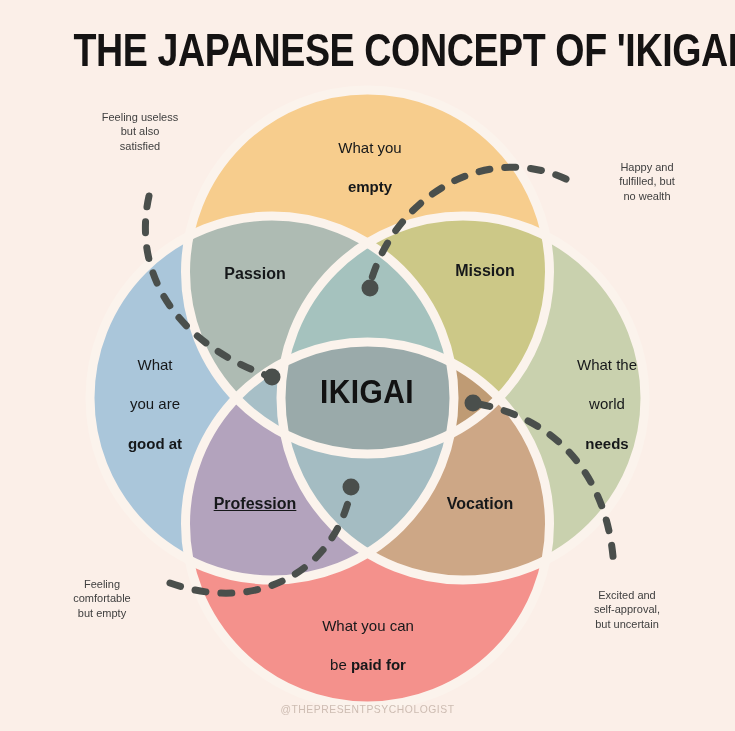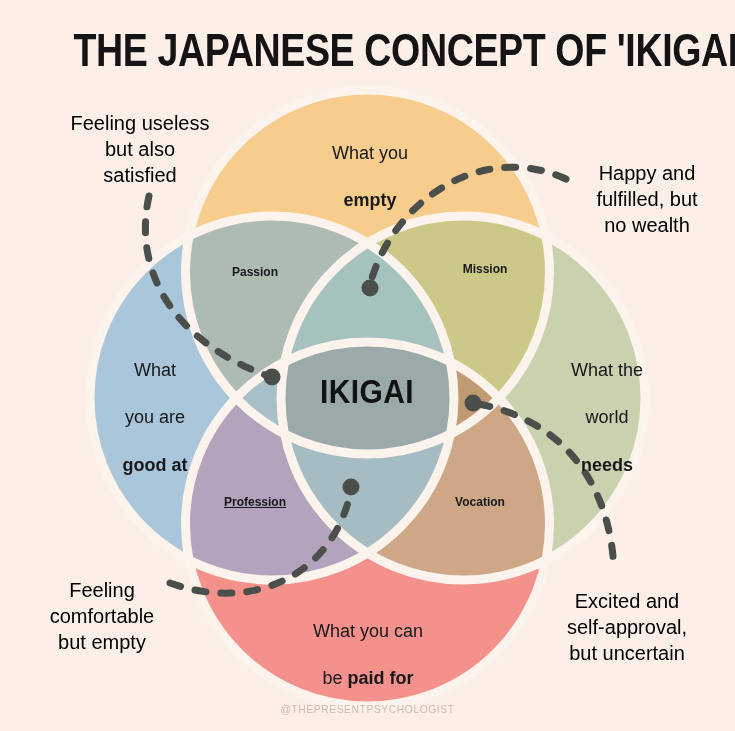--- a/index.html
+++ b/index.html
@@ -34,38 +34,38 @@
   }
   .diagram {
     position: absolute;
     left: 0;
     top: 0;
     width: 735px;
     height: 731px;
   }
   .note {
     position: absolute;
-    font-size: 20px;
+    font-size: 11px;
     line-height: 1.30;
-    color: #000000;
+    color: #404040;
     text-align: center;
     white-space: pre-line;
   }
   .incircle {
     position: absolute;
-    font-size: 18px;
+    font-size: 15px;
     line-height: 1.32;
     color: #16181a;
     text-align: center;
     white-space: pre-line;
   }
   .incircle b { font-weight: bold; }
   .seg-label {
     position: absolute;
-    font-size: 12px;
+    font-size: 16px;
     font-weight: bold;
     color: #16181a;
     text-align: center;
     white-space: nowrap;
   }
   .center-label {
     position: absolute;
     font-family: "Liberation Sans Narrow", "Liberation Sans", sans-serif;
     font-weight: bold;
     font-size: 34px;

